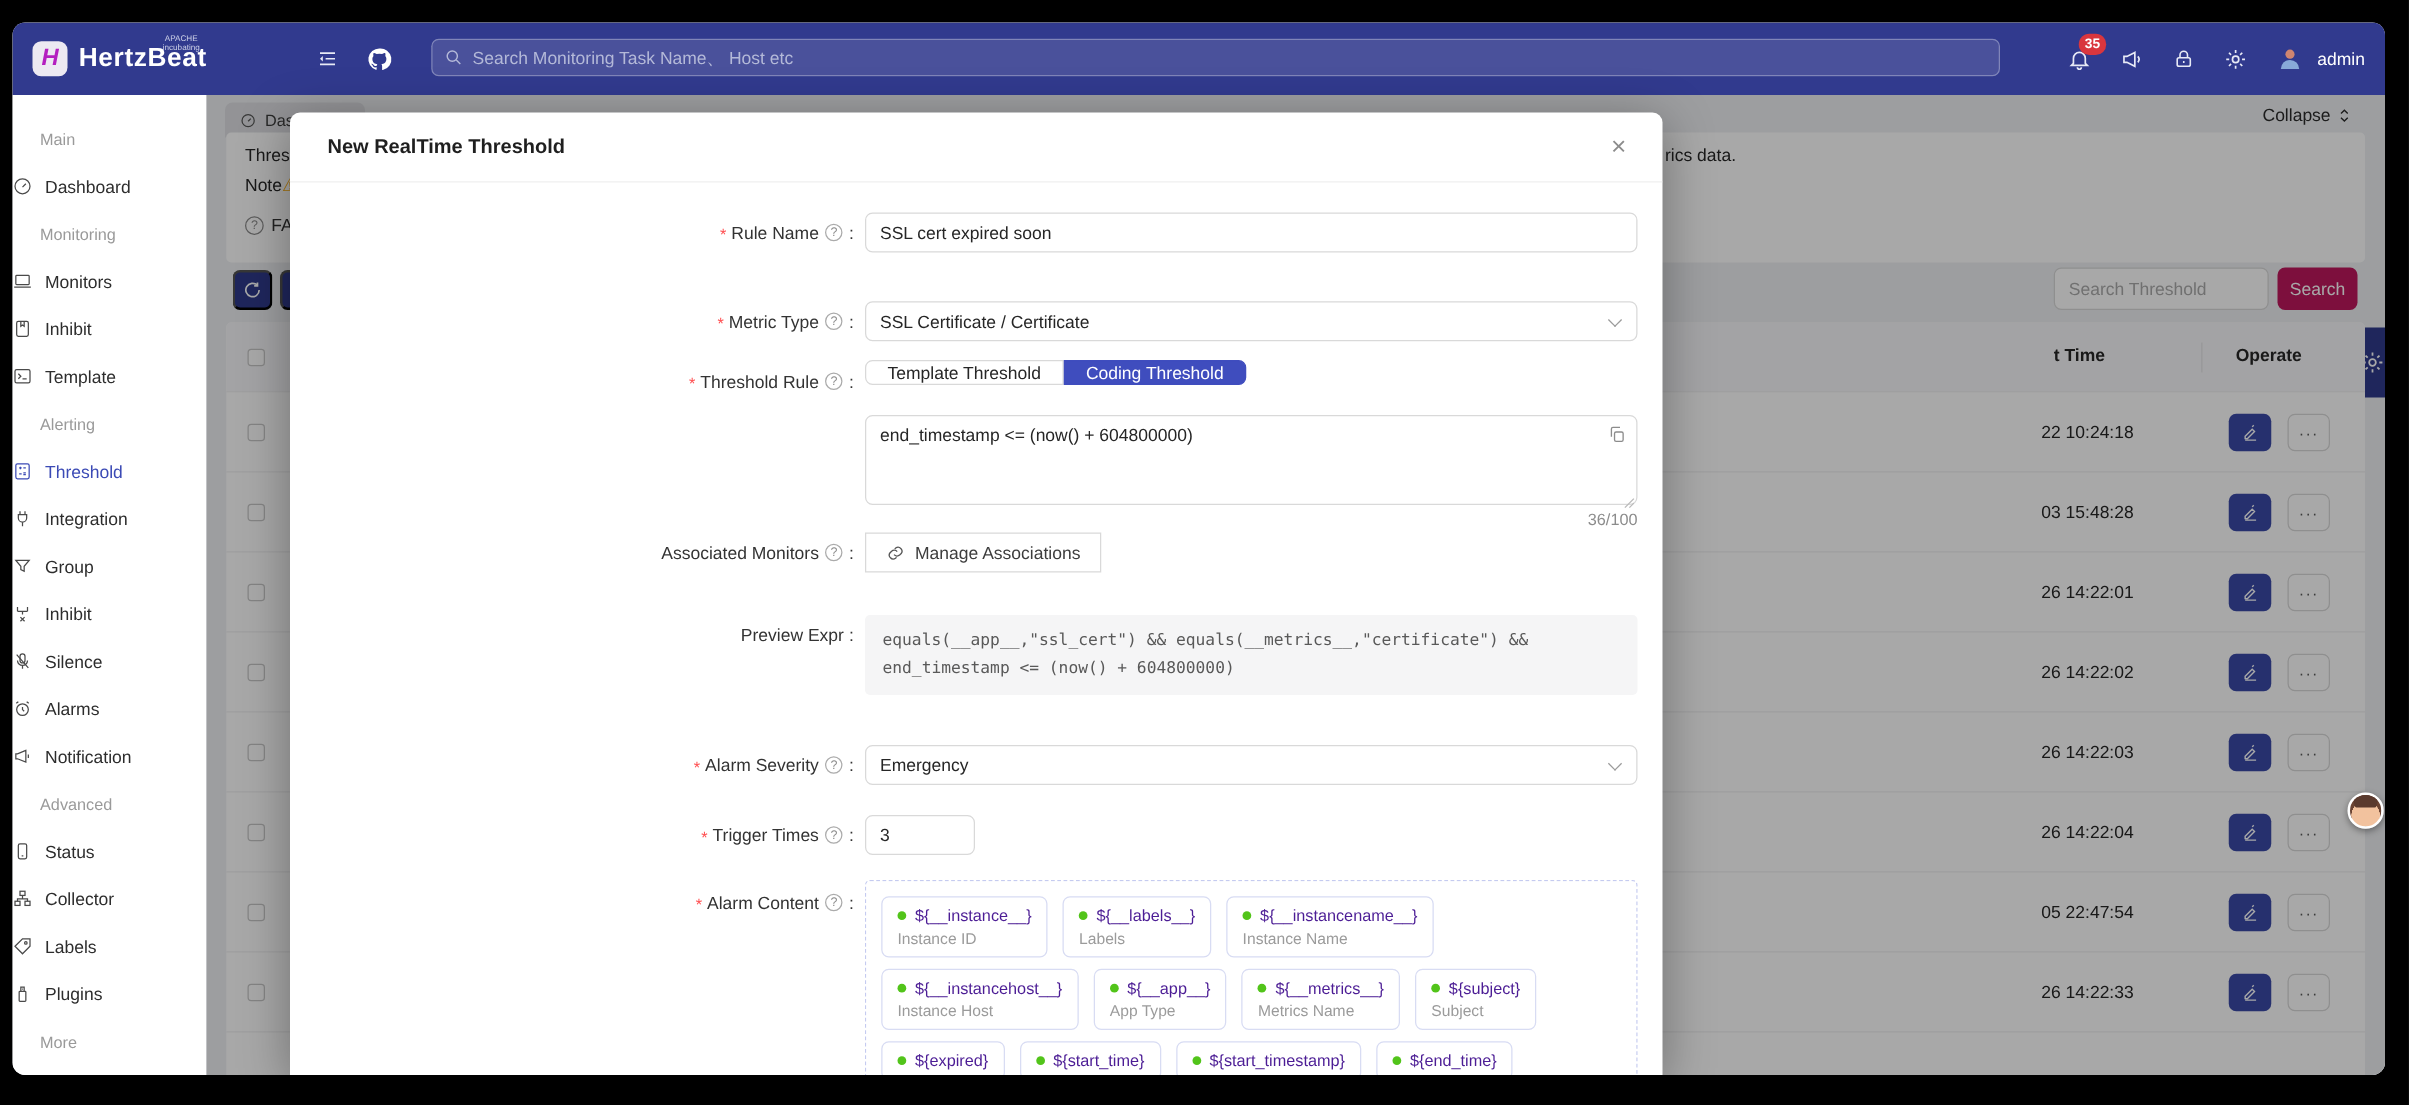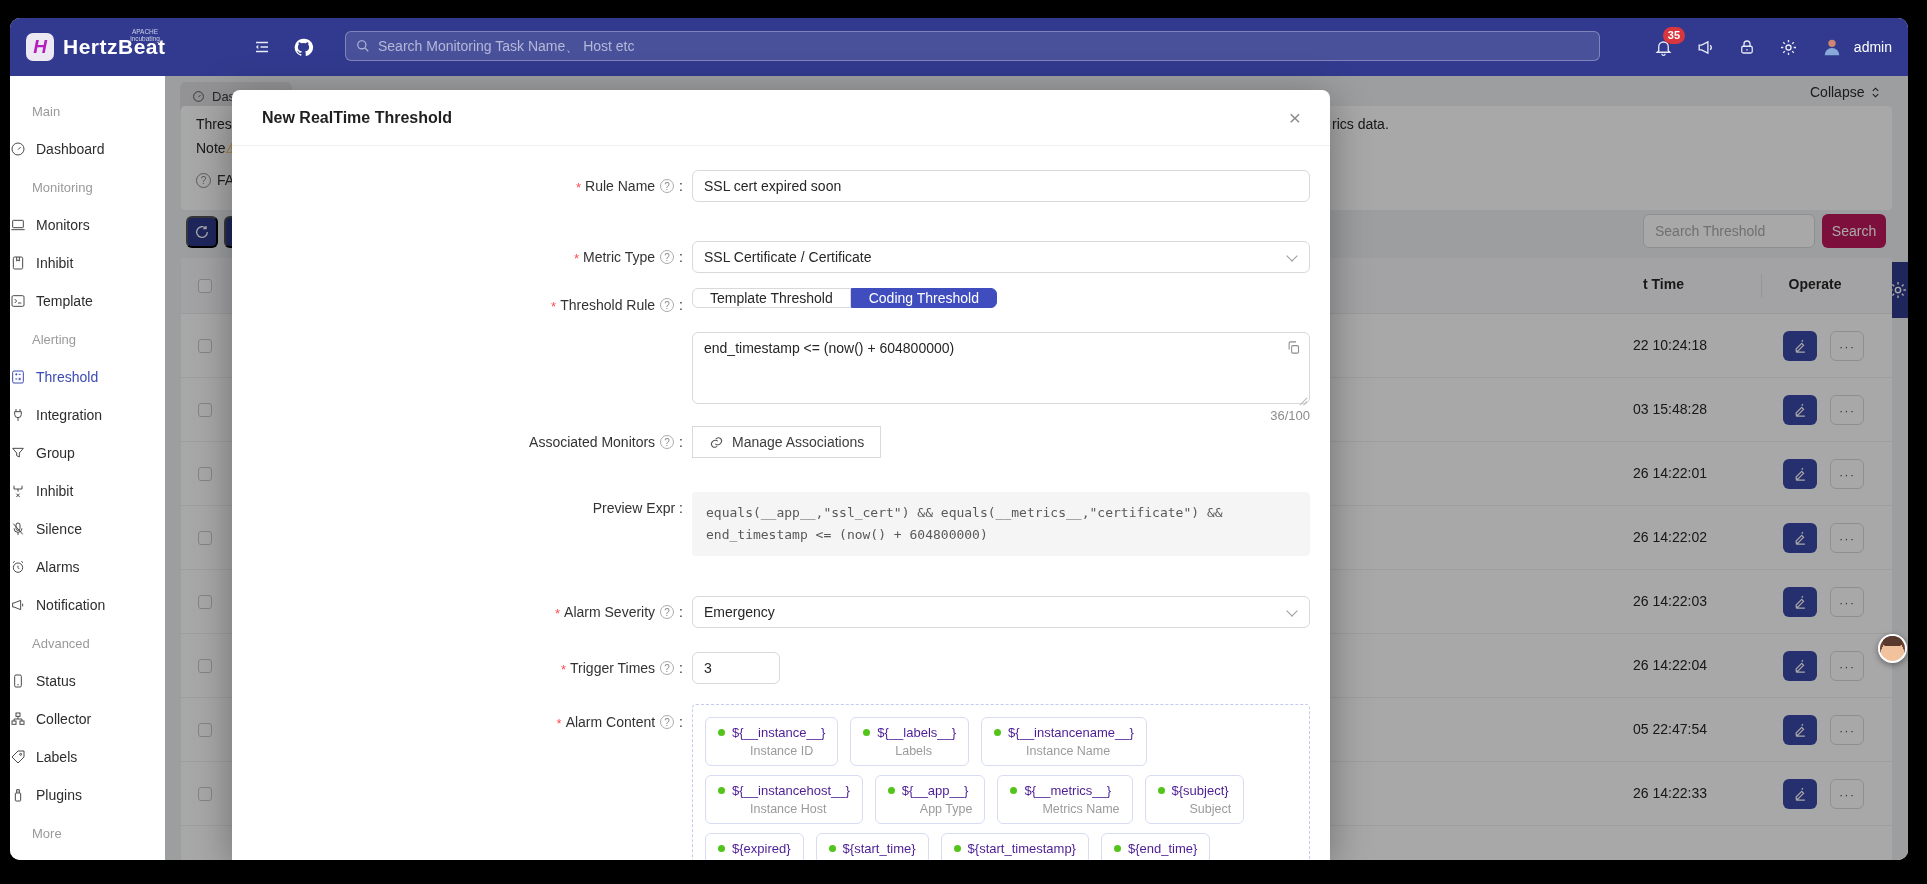--- a/index.html
+++ b/index.html
@@ -84,21 +84,21 @@
   .copy-ic { position:absolute; right:9px; top:8px; color:#8c8c8c; }
   .grip { position:absolute; right:2px; bottom:2px; color:#bbb; }
   .counter { text-align:right; font-size:13px; color:#8c8c8c; }
   .assoc-btn { height:32px; display:inline-flex; align-items:center; gap:8px; padding:0 16px; background:#fff; border:1px solid #d9d9d9; border-radius:0; font-size:14px; color:#3d3d3d; cursor:pointer; }
   .preview { width:100%; background:#f5f5f6; border-radius:4px; padding:10px 14px; font-family:"DejaVu Sans Mono",monospace; font-size:13px; line-height:22px; color:#595959; white-space:pre-wrap; }
   .alarm-box { position:absolute; left:460px; top:614px; width:618px; height:210px; border:1.5px dashed #c5cbf0; border-radius:4px; padding:12px; }
   .tag-row { display:flex; gap:12px; margin-bottom:9px; }
   .tag { background:#fff; border:1px solid #d8dcf3; border-radius:6px; padding:7px 12px; cursor:pointer; }
   .tag-t { display:flex; align-items:center; gap:7px; font-size:13px; color:#4c1d95; }
   .dot { width:7px; height:7px; border-radius:50%; background:#52c41a; flex:0 0 auto; }
-  .tag-d { font-size:12.5px; color:#9b9b9b; margin-top:4px;margin-left:32px; }
+  .tag-d { font-size:12.5px; color:#9b9b9b; margin-top:4px; }
   svg { display:block; }
 </style>
 </head>
 <body>
 
 <div class="app">
 
   <div class="navbar">
     <div class="brand">
       <div class="logo-sq">H</div>

